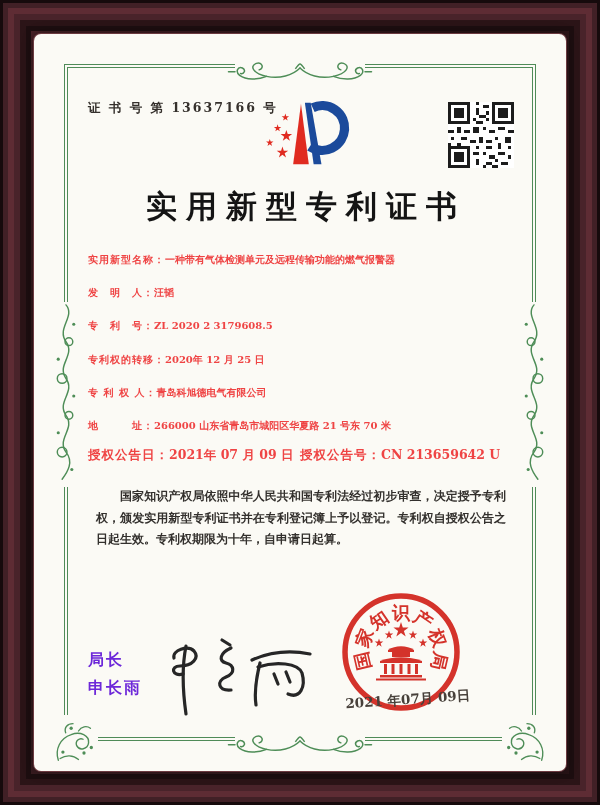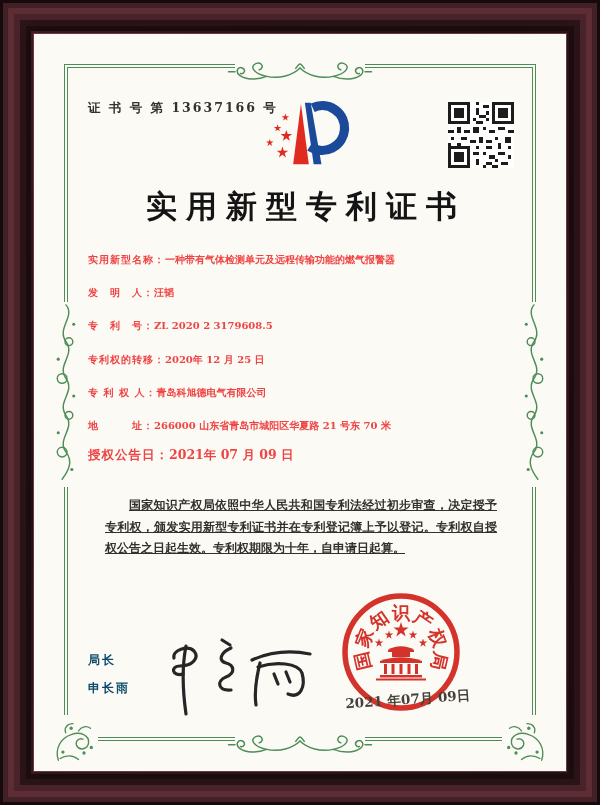--- a/index.html
+++ b/index.html
@@ -14,21 +14,21 @@
   .frame::after{content:"";position:absolute;inset:0;
     box-shadow:
       inset 0 0 0 3px #160a0c,
       inset 0 0 0 8px #412026,
       inset 0 0 0 14px #5e2c34,
       inset 0 0 0 20px #49232a,
       inset 0 0 0 26px #2b1417,
       inset 0 0 0 31px #1d0e10;}
   
   .paper{position:absolute;inset:34px;background:#fbfaf5;
-    box-shadow:0 0 0 1px #6b3a40,0 0 12px rgba(0,0,0,.45);}
+    box-shadow:0 0 0 1px #6b3a40,0 0 12px rgba(0,0,0,.45);border-radius:7px;}
   .green-border{position:absolute;left:30px;right:30px;top:30px;bottom:30px;
     border:4px double #4f8b58;}
   .patch{position:absolute;background:#fbfaf5;}
   .orn{position:absolute;color:#4e8d57;}
   .flip{transform:scaleX(-1);}
   
   .cert-no{position:absolute;left:54px;top:66px;font-size:12.5px;font-weight:bold;
     letter-spacing:2px;color:#35302c;}
   .logo{position:absolute;left:216px;top:62px;}
   .qr{position:absolute;left:414px;top:68px;}
@@ -36,23 +36,23 @@
     font-size:31px;font-weight:bold;letter-spacing:9px;color:#141414;margin-left:12px;}
   .fields{position:absolute;left:54px;top:219px;width:430px;font-size:10px;
     font-weight:bold;color:#ef4444;}
   .field-row{height:33.2px;white-space:nowrap;}
   .field-label{letter-spacing:1px;}
   .grant-row{position:absolute;left:54px;top:413px;width:430px;font-size:12.5px;
     font-weight:bold;color:#ef4444;white-space:nowrap;}
   .grant-right{position:absolute;left:212px;top:0;}
   .paras{position:absolute;left:54px;top:444px;width:426px;font-size:12px;
     font-weight:bold;line-height:21.5px;color:#33302d;text-align:justify;}
-  .paras p{margin:17px;text-indent:2em;text-decoration:underline;}
-  .signer{position:absolute;left:54px;top:612px;font-size:12px;font-weight:bold;
-    color:#0c4a6e;letter-spacing:2px;line-height:28px;}
+  .paras p{margin:8px;text-indent:2em;}
+  .signer{position:absolute;left:54px;top:612px;font-size:16px;font-weight:bold;
+    color:#6d28d9;letter-spacing:2px;line-height:28px;}
   .signature{position:absolute;left:118px;top:598px;}
   .seal{position:absolute;left:277px;top:528px;}
 </style>
 </head>
 <body>
 
 <svg width="0" height="0" style="position:absolute" aria-hidden="true">
   <defs>
     <path id="star5" d="M0,-1 L0.2245,-0.309 L0.951,-0.309 L0.363,0.118 L0.588,0.809 L0,0.382 L-0.588,0.809 L-0.363,0.118 L-0.951,-0.309 L-0.2245,-0.309 Z"></path>
     <g id="orn-h-half" stroke="#4e8d57" fill="none" stroke-width="1.6" stroke-linecap="round">
@@ -178,20 +178,21 @@
     <div class="field-row"><span class="field-label">实用新型名称：</span><span>一种带有气体检测单元及远程传输功能的燃气报警器</span></div>
     <div class="field-row"><span class="field-label">发　明　人：</span><span>汪韬</span></div>
     <div class="field-row"><span class="field-label">专　利　号：</span><span>ZL 2020 2 3179608.5</span></div>
     <div class="field-row"><span class="field-label">专利权的转移：</span><span>2020年 12 月 25 日</span></div>
     <div class="field-row"><span class="field-label">专 利 权 人：</span><span>青岛科旭德电气有限公司</span></div>
     <div class="field-row"><span class="field-label">地　　　址：</span><span>266000 山东省青岛市城阳区华夏路 21 号东 70 米</span></div>
   </div>
 
   <div class="grant-row">
     <span><span class="field-label">授权公告日：</span><span>2021年 07 月 09 日</span></span>
+    <span class="grant-right"><span class="field-label">授权公告号：</span><span>CN 213659642 U</span></span>
   </div>
 
   <div class="paras">
     <p>国家知识产权局依照中华人民共和国专利法经过初步审查，决定授予专利权，颁发实用新型专利证书并在专利登记簿上予以登记。专利权自授权公告之日起生效。专利权期限为十年，自申请日起算。</p>
   </div>
 
   <div class="signer">
     <div>局长</div>
     <div>申长雨</div>
   </div>

